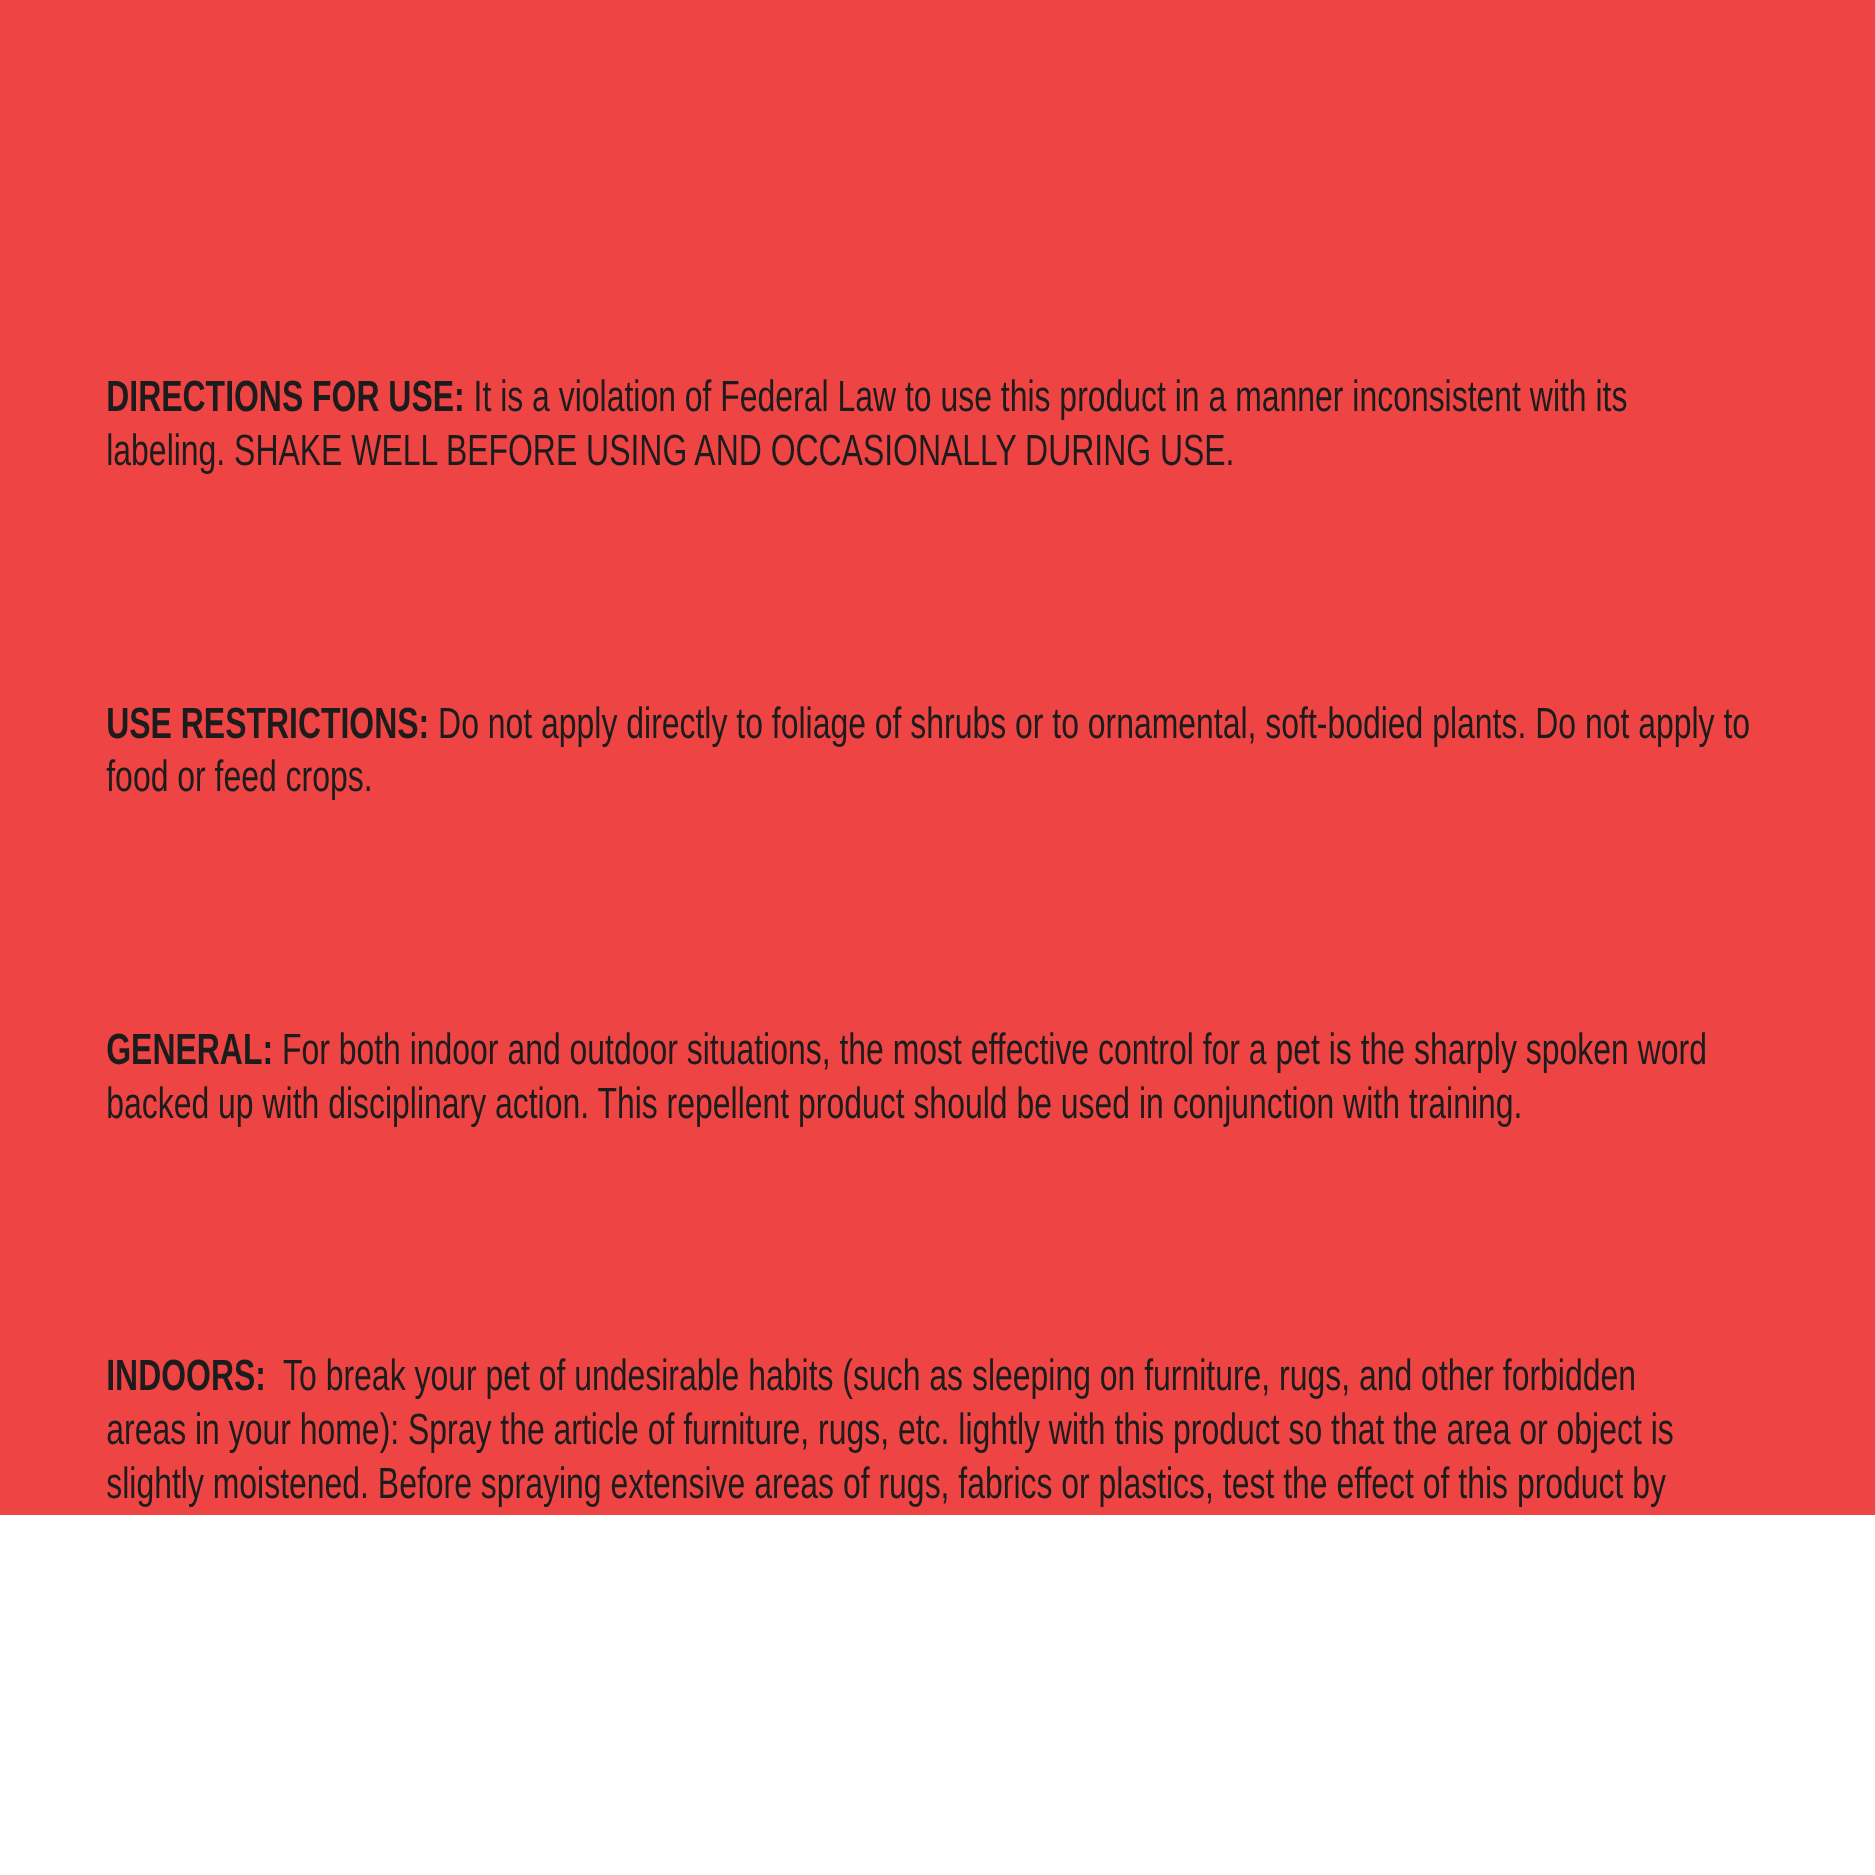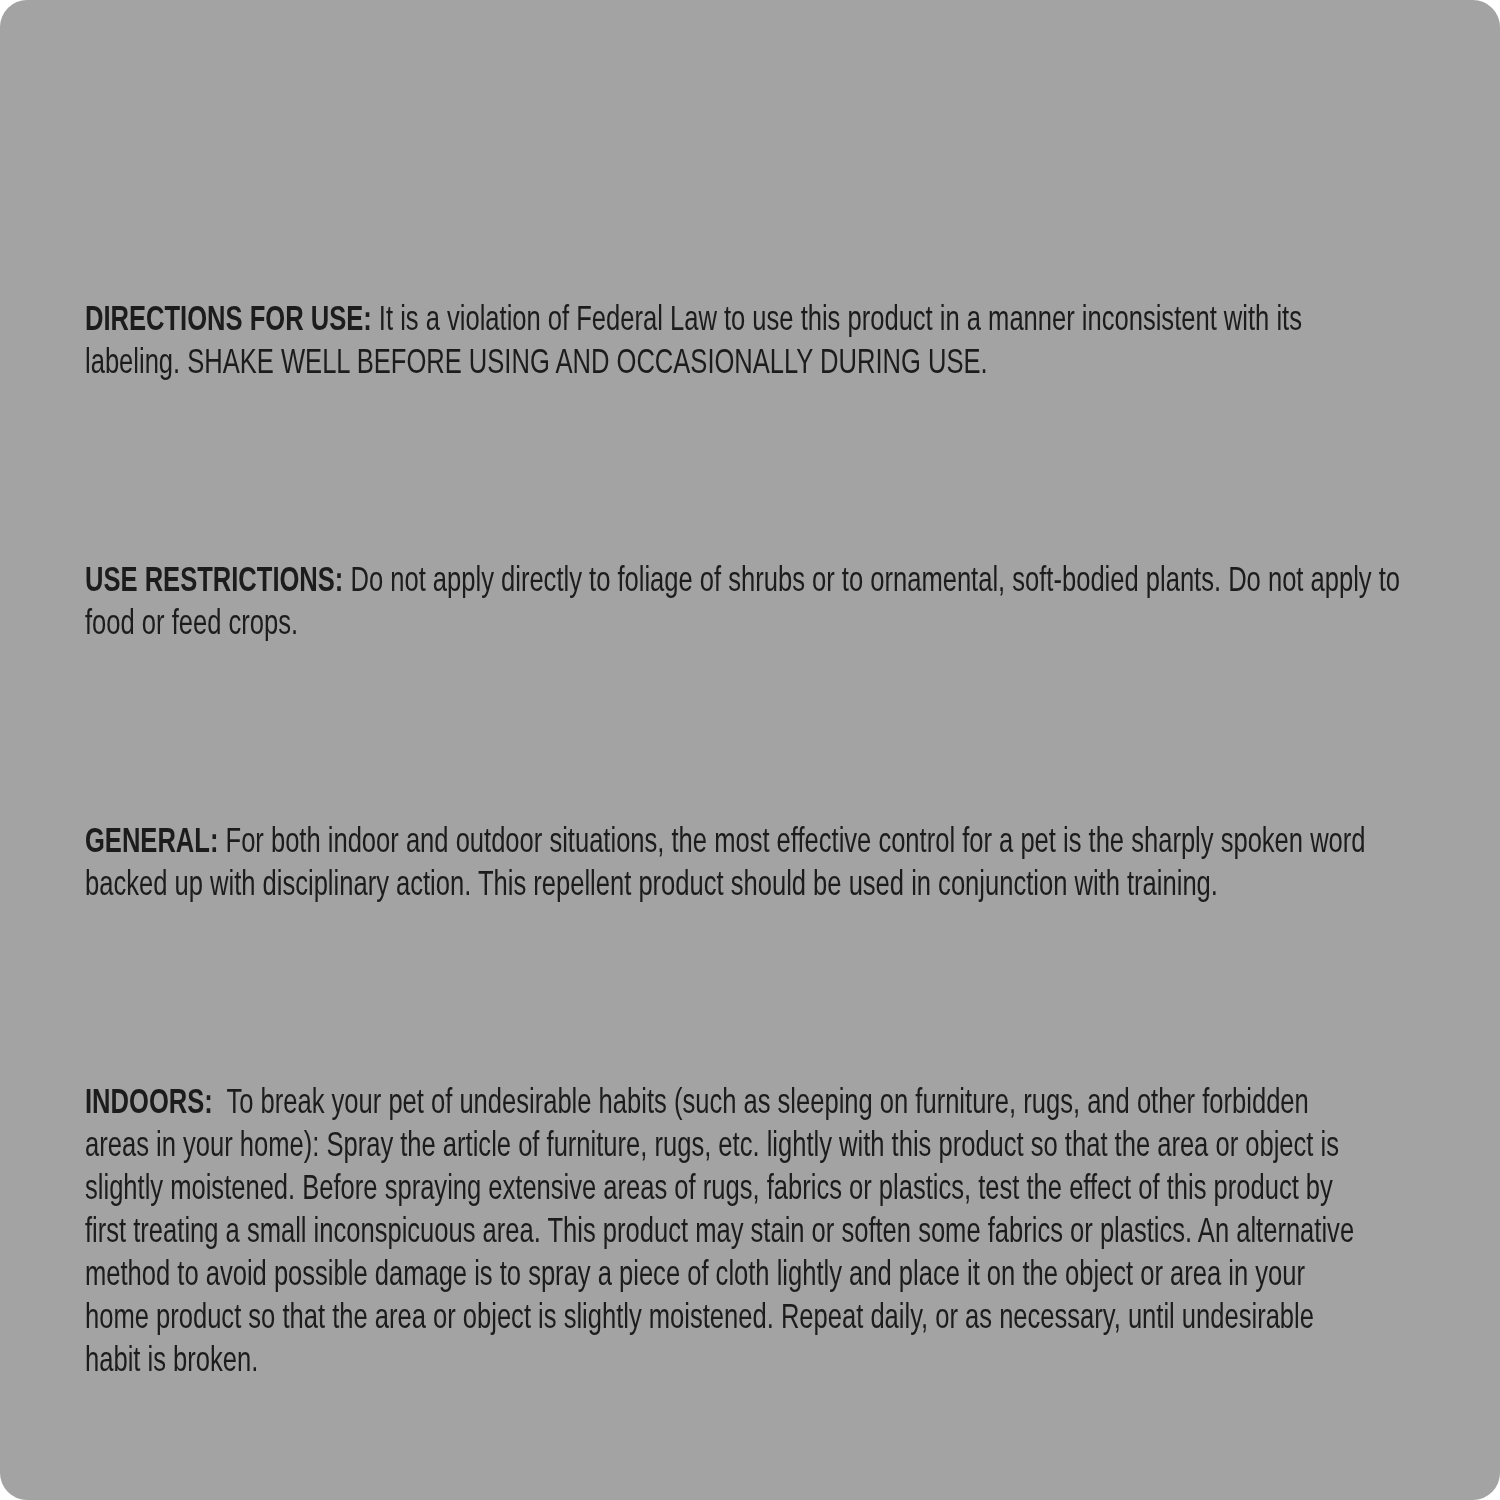--- a/index.html
+++ b/index.html
@@ -1,24 +1,23 @@
 <!DOCTYPE html>
 <html><head>
 <meta charset="utf-8">
 <style>
   * { margin: 0; padding: 0; box-sizing: border-box; }
   html, body { background: #ffffff; }
   .page {
     position: relative;
     width: 1500px;
-    height: 1500px;
-    background: #a3a3a3;
+    height: 1212px;
+    background: #ef4444;
     overflow: hidden;
     font-family: "Liberation Sans", sans-serif;
-    border-radius: 27px;
   }
   .doc {
     position: absolute;
     left: 85px;
     top: 167px;
     width: 1900px;              
     transform: scaleX(0.73);    
     transform-origin: 0 0;
     color: #1c1c1c;
     font-size: 35px;

